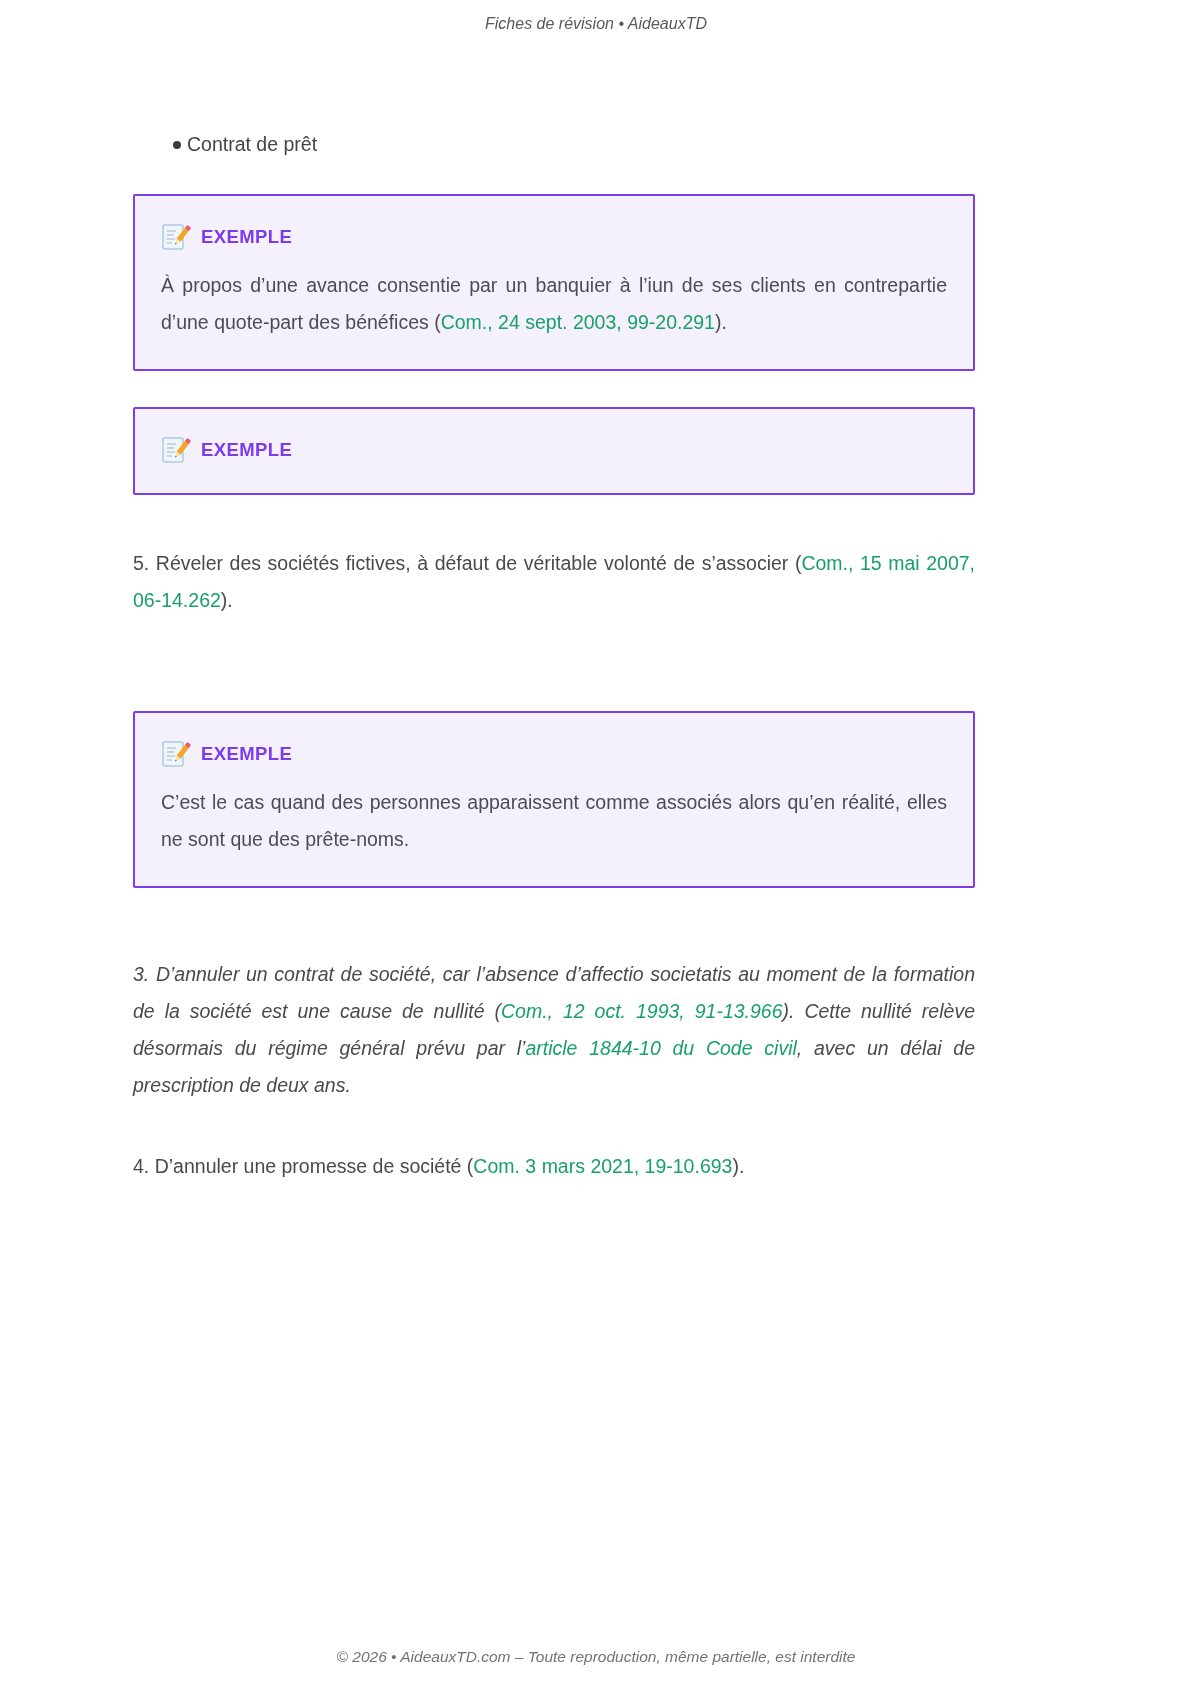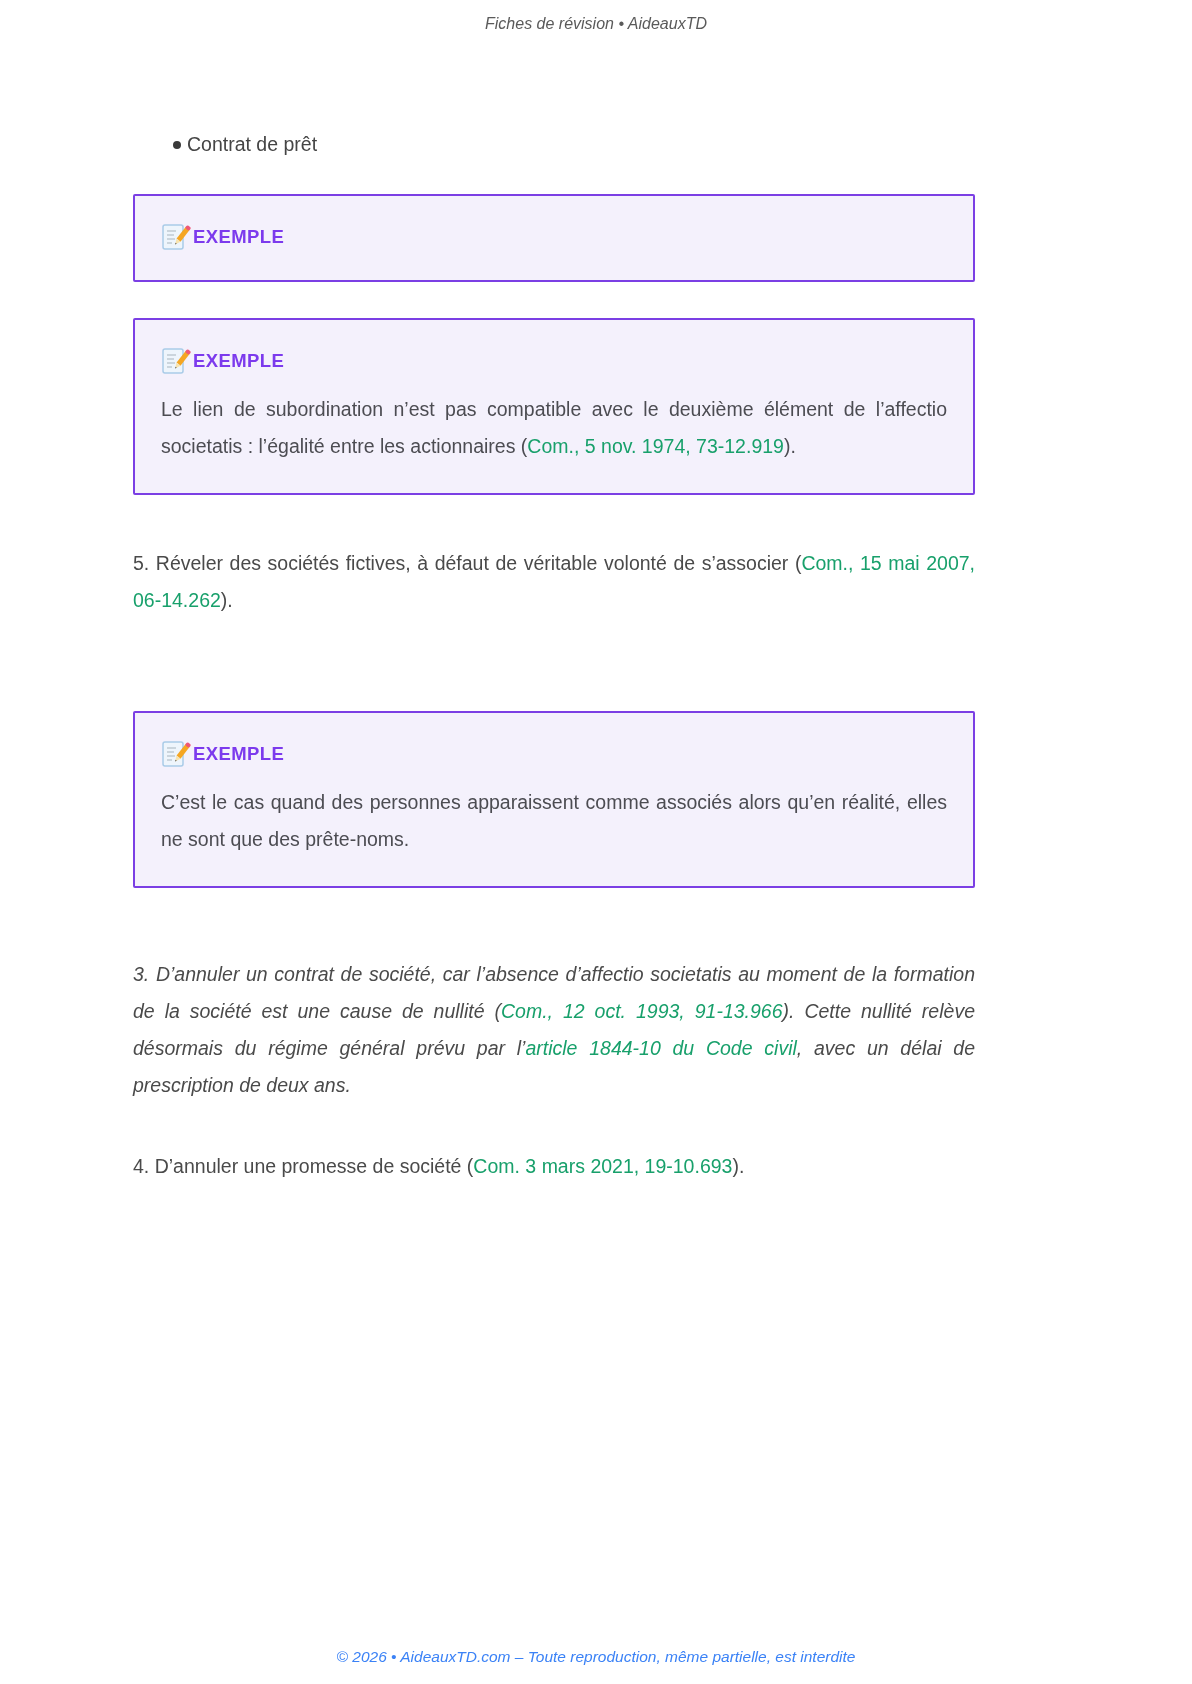--- a/index.html
+++ b/index.html
@@ -53,21 +53,21 @@
     border-radius: 2px;
     padding: 26px 26px 28px 26px;
   }
   .box-1 { margin-top: 38px; }
   .box-2 { margin-top: 36px; }
   .box-3 { margin-top: 92px; }
 
   .example-header {
     display: flex;
     align-items: center;
-    gap: 2px;
+    gap: 10px;
   }
   .example-label {
     color: #7c3aed;
     font-weight: bold;
     font-size: 18.5px;
     letter-spacing: 0.4px;
   }
 
   .example-text {
     margin-top: 15px;
@@ -94,21 +94,21 @@
   }
 
   .doc-footer {
     position: absolute;
     left: 0;
     bottom: 18px;
     width: 100%;
     text-align: center;
     font-style: italic;
     font-size: 15.5px;
-    color: #3b82f6;
+    color: #737373;
   }
 
   .memo-svg { display: block; }
 </style>
 </head>
 <body>
 
 <div class="page">
 
   <div class="doc-header">Fiches de révision • AideauxTD</div>
@@ -134,20 +134,21 @@
             <g transform="rotate(38 20 15)">
               <rect x="17.5" y="4" width="5" height="15" fill="#f5a623"></rect>
               <rect x="17.5" y="1.5" width="5" height="4" rx="1.6" fill="#ef5777"></rect>
               <polygon points="17.5,19 22.5,19 20,24.5" fill="#f8e3ad"></polygon>
               <polygon points="19.3,22.9 20.7,22.9 20,24.5" fill="#4a4a4a"></polygon>
             </g>
           </svg>
         </span>
         <span class="example-label">EXEMPLE</span>
       </div>
+      <p class="example-text"><span>À propos d’une avance consentie par un banquier à l’iun de ses clients en contrepartie d’une quote-part des bénéfices (</span><a class="citation-link">Com., 24 sept. 2003, 99-20.291</a><span>).</span></p>
     </div>
 
 
     <div class="example-box box-2">
       <div class="example-header">
         <span>
           <svg class="memo-svg" width="30" height="30" viewBox="0 0 30 30">
             <rect x="2" y="3" width="20" height="24" rx="2" fill="#eef5fc" stroke="#a9cbe8" stroke-width="1.5"></rect>
             <g stroke="#b9c3cc" stroke-width="1.3">
               <line x1="6" y1="9" x2="15" y2="9"></line>
@@ -158,21 +159,20 @@
             <g transform="rotate(38 20 15)">
               <rect x="17.5" y="4" width="5" height="15" fill="#f5a623"></rect>
               <rect x="17.5" y="1.5" width="5" height="4" rx="1.6" fill="#ef5777"></rect>
               <polygon points="17.5,19 22.5,19 20,24.5" fill="#f8e3ad"></polygon>
               <polygon points="19.3,22.9 20.7,22.9 20,24.5" fill="#4a4a4a"></polygon>
             </g>
           </svg>
         </span>
         <span class="example-label">EXEMPLE</span>
       </div>
-      <p class="example-text"><span>Le lien de subordination n’est pas compatible avec le deuxième élément de l’affectio societatis : l’égalité entre les actionnaires (</span><a class="citation-link">Com., 5 nov. 1974, 73-12.919</a><span>).</span></p>
     </div>
 
     <p class="para para-2"><span>5. Réveler des sociétés fictives, à défaut de véritable volonté de s’associer (</span><a class="citation-link">Com., 15 mai 2007, 06-14.262</a><span>).</span></p>
 
     <div class="example-box box-3">
       <div class="example-header">
         <span>
           <svg class="memo-svg" width="30" height="30" viewBox="0 0 30 30">
             <rect x="2" y="3" width="20" height="24" rx="2" fill="#eef5fc" stroke="#a9cbe8" stroke-width="1.5"></rect>
             <g stroke="#b9c3cc" stroke-width="1.3">

